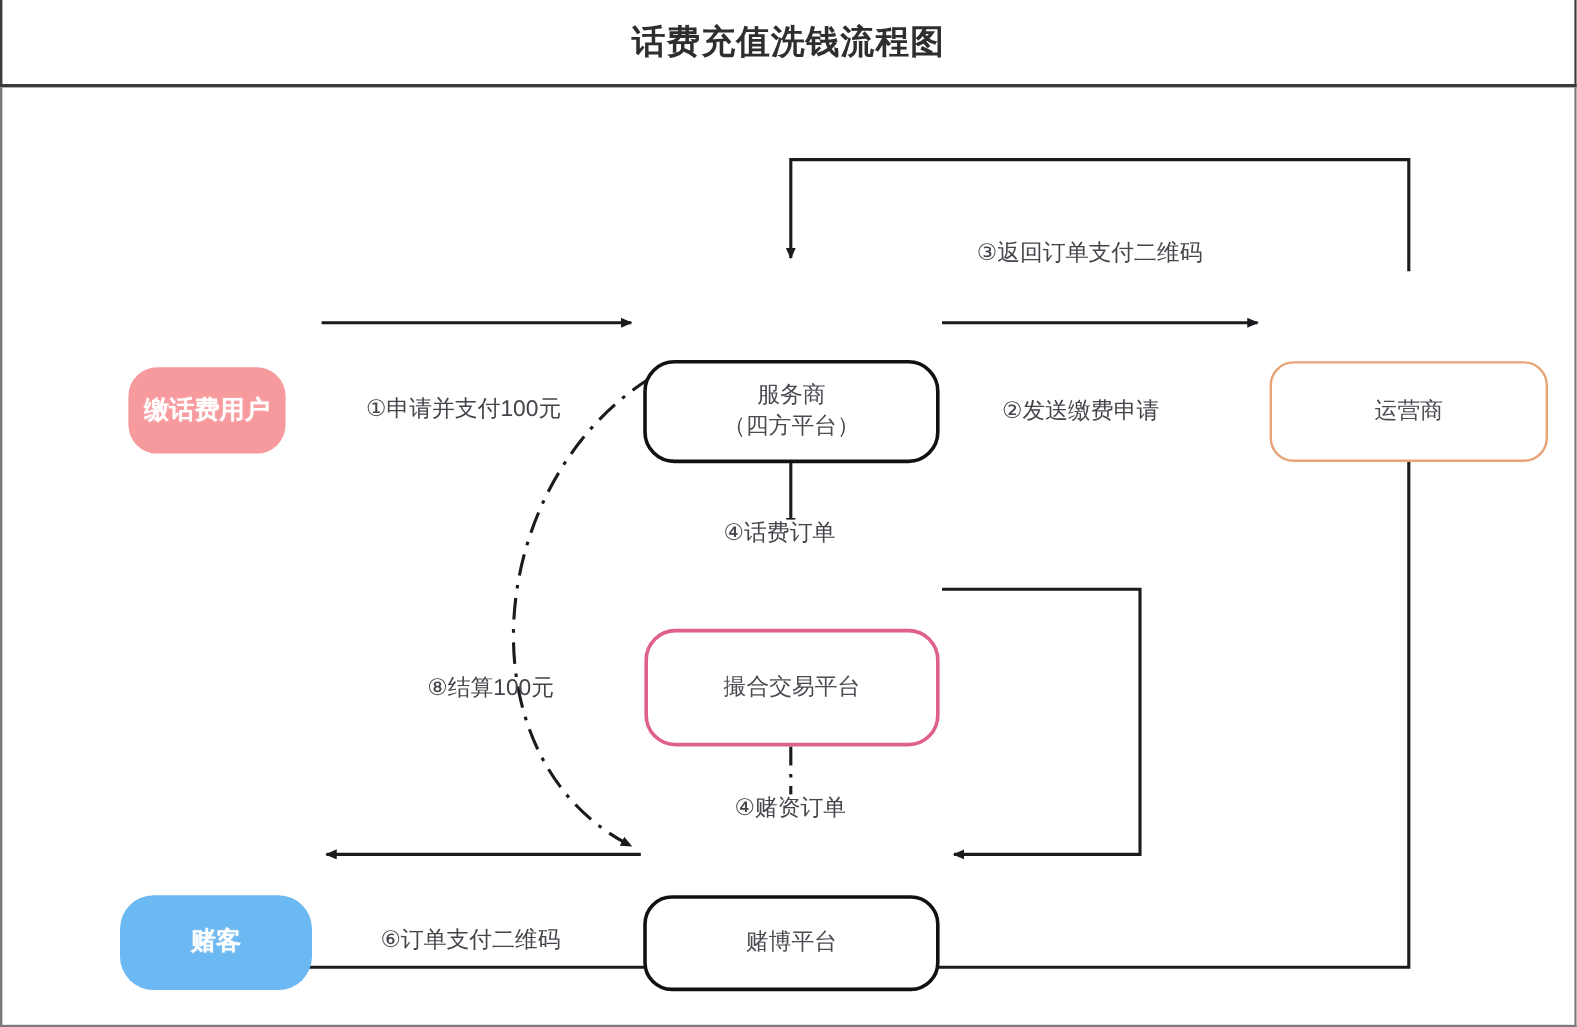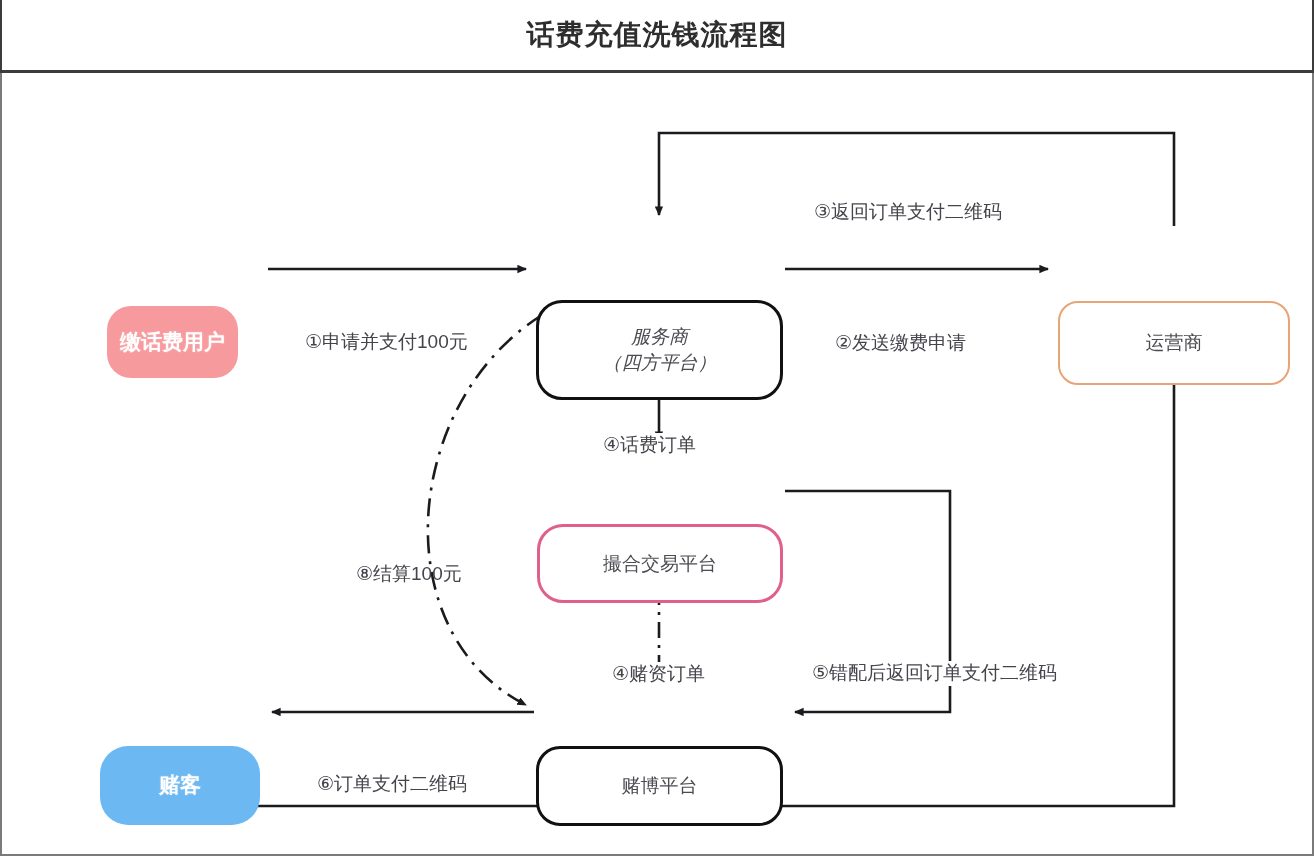--- a/index.html
+++ b/index.html
@@ -94,36 +94,35 @@
     border-radius: 24px;
   }
   #node-gambler {
     left: 98px; top: 673px;
     width: 160px; height: 79px;
     background: #6cb8f2;
     border-radius: 28px;
   }
   #node-provider {
     left: 534px; top: 227px;
-    width: 247px; height: 100px;
+    width: 247px; height: 86px;
     background: #ffffff;
     border: 3.5px solid #111114;
     border-radius: 26px;
-    font-style: italic;
   }
   #node-carrier {
     left: 1056px; top: 228px;
     width: 232px; height: 84px;
     background: #ffffff;
     border: 2.5px solid #e8a477;
     border-radius: 20px;
   }
   #node-matching {
     left: 535px; top: 451px;
-    width: 246px; height: 79px;
+    width: 246px; height: 98px;
     background: #ffffff;
     border: 3px solid #e0608c;
     border-radius: 26px;
     text-align: center;
   }
   #node-gambling {
     left: 534px; top: 673px;
     width: 247px; height: 80px;
     background: #ffffff;
     border: 3.5px solid #111114;
@@ -215,19 +214,18 @@
 
     <div class="node node-fill-text" id="node-gambler">
       <span>赌客</span>
     </div>
 
     <div class="edge-label" id="label-1">①申请并支付100元</div>
     <div class="edge-label" id="label-2">②发送缴费申请</div>
     <div class="edge-label" id="label-3">③返回订单支付二维码</div>
     <div class="edge-label" id="label-4a">④话费订单</div>
     <div class="edge-label" id="label-4b">④赌资订单</div>
-    <div class="edge-label" id="label-5">⑤错配后返回订单支付二维码</div>
     <div class="edge-label" id="label-6">⑥订单支付二维码</div>
 
     <div class="edge-label" id="label-8">⑧结算100元</div>
 
   </div>
 </div>
 
 </body></html>

